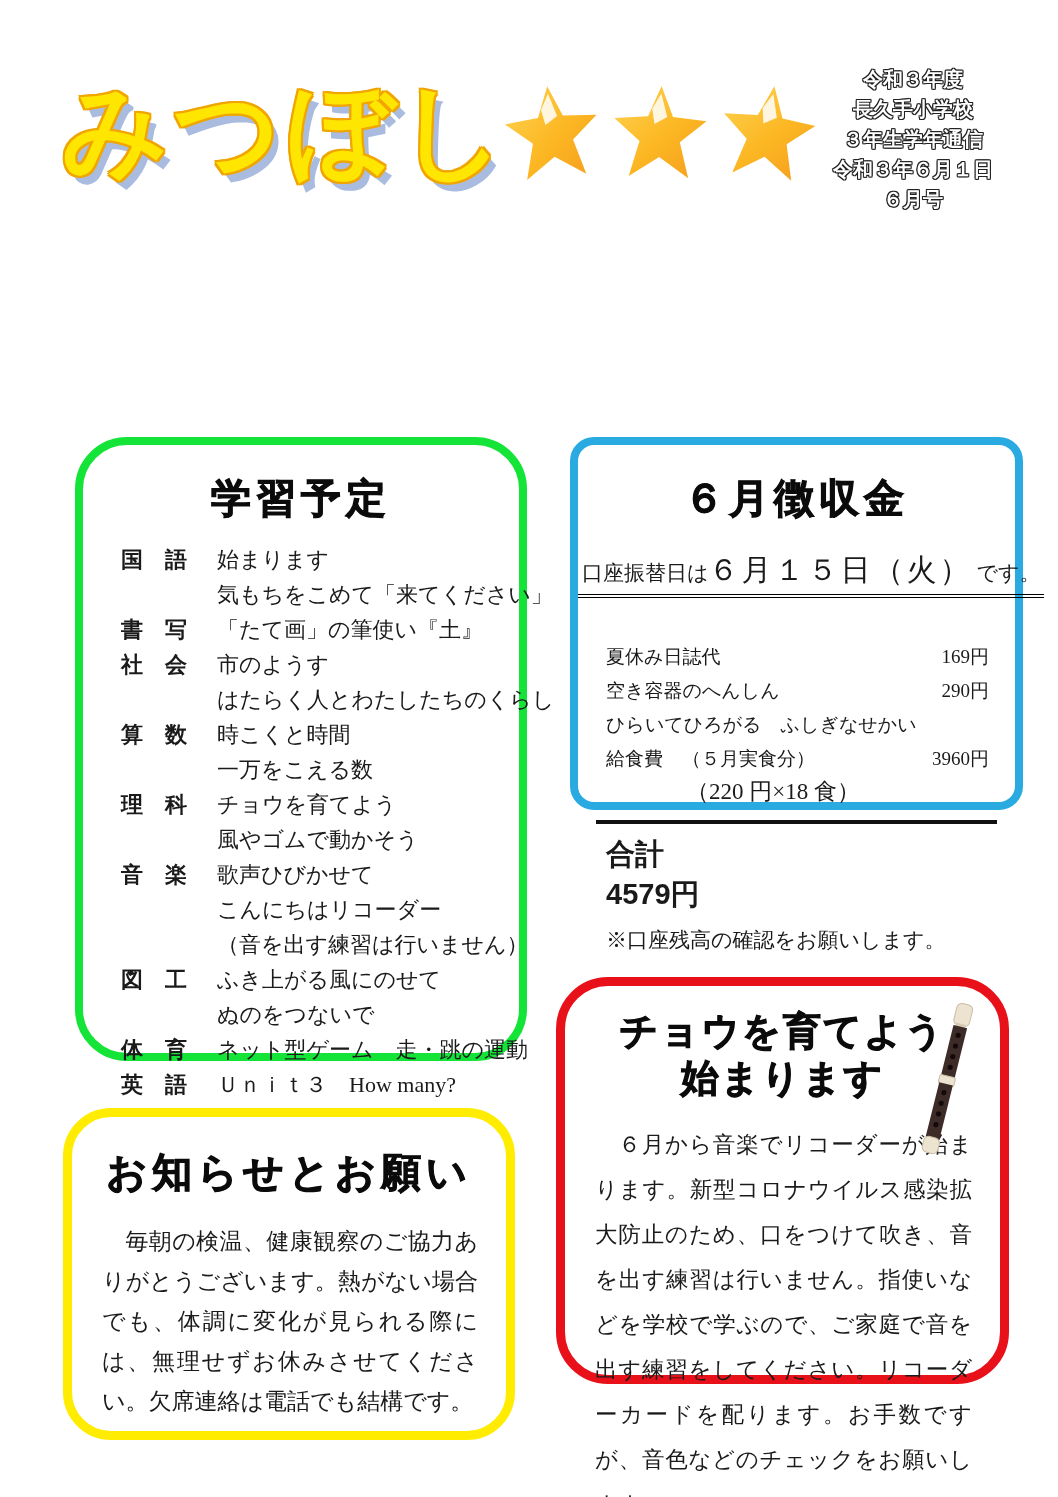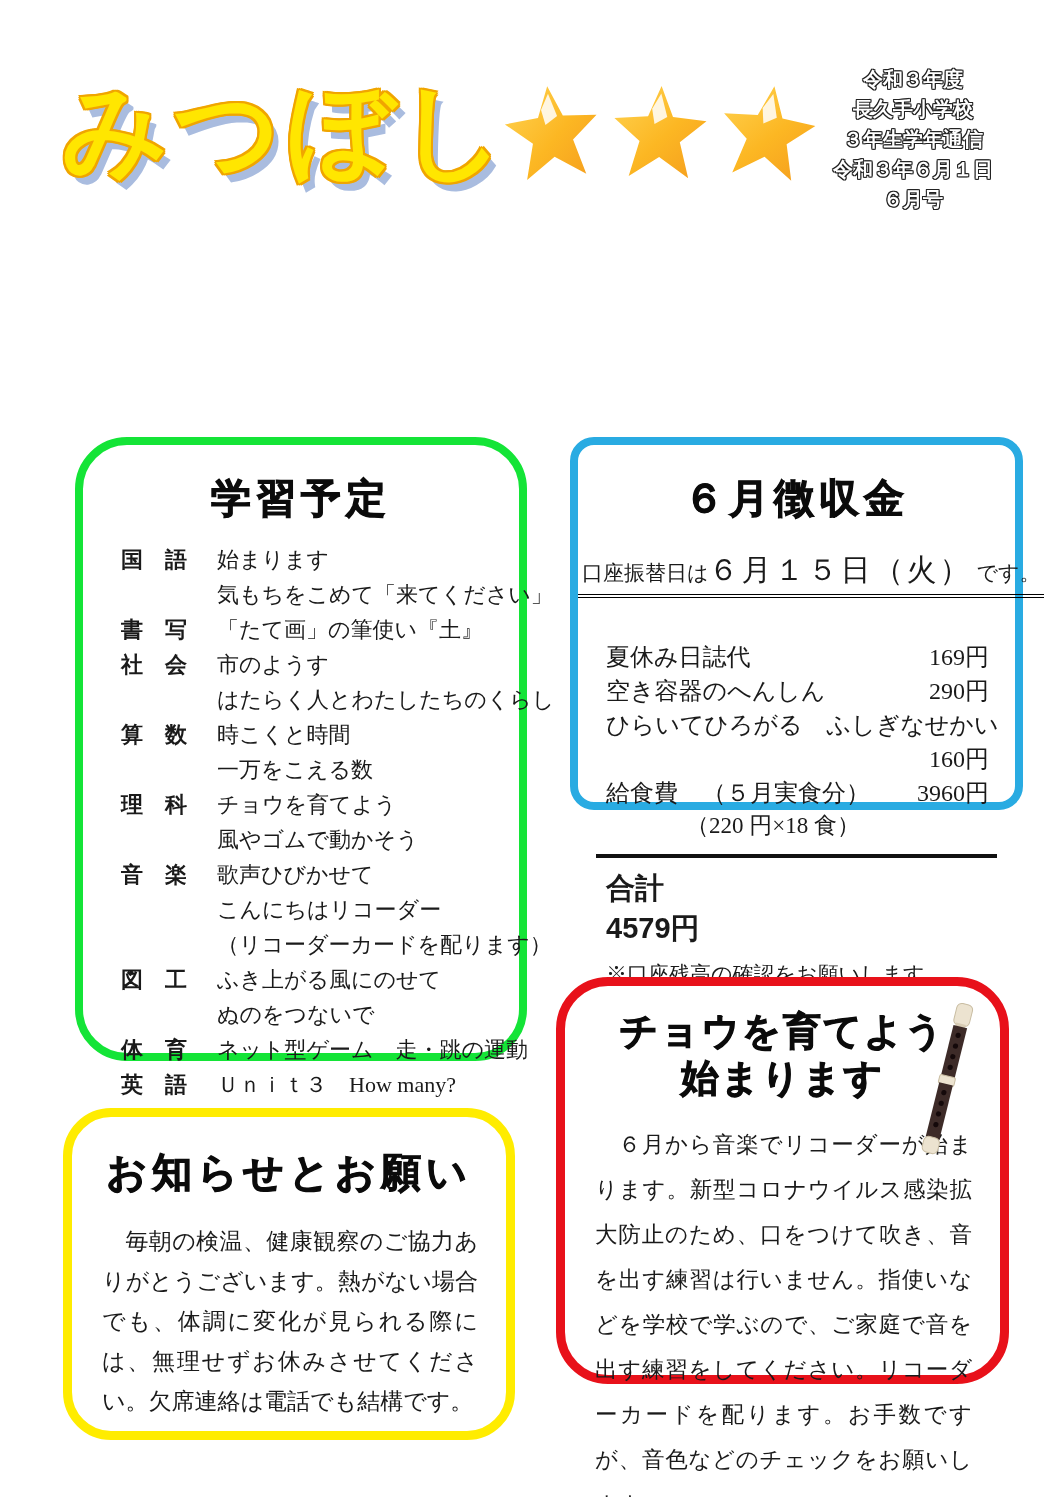--- a/index.html
+++ b/index.html
@@ -96,21 +96,21 @@
     display:inline-block;
     border-bottom:4px double #000;
     padding:0 4px 3px 4px;
   }
   .transfer-small{font-size:21px;}
   .transfer-big{
     font-size:30px;font-weight:normal;letter-spacing:3px;
     font-family:"Liberation Sans", sans-serif;
   }
   .fee-table{margin:42px 26px 0 28px;}
-  .fee-row{display:flex;justify-content:space-between;font-size:24px;line-height:34px;}
+  .fee-row{display:flex;justify-content:space-between;font-size:19px;line-height:34px;}
   .fee-label{white-space:nowrap;}
   .fee-amount{white-space:nowrap;}
   .fee-amount-own-line{text-align:right;font-size:24px;line-height:34px;}
   .fee-note{font-size:23px;line-height:32px;padding-left:80px;}
   .fee-divider{border-top:4px solid #111;margin:12px 0 0 0;}
   .total-row{
     display:flex;justify-content:space-between;
     margin:10px 26px 0 28px;
     font-family:"Liberation Sans", sans-serif;
     font-weight:bold;font-size:29px;line-height:40px;flex-direction:column;
@@ -207,21 +207,21 @@
           <div class="sp-content">
             <div class="sp-line">チョウを育てよう</div>
             <div class="sp-line">風やゴムで動かそう</div>
           </div>
         </div>
         <div class="sp-row">
           <div class="sp-subject">音　楽</div>
           <div class="sp-content">
             <div class="sp-line">歌声ひびかせて</div>
             <div class="sp-line">こんにちはリコーダー</div>
-            <div class="sp-line">（リコーダーカードを配ります）</div>
+            <div class="sp-line">（音を出す練習は行いません）</div>
           </div>
         </div>
         <div class="sp-row">
           <div class="sp-subject">図　工</div>
           <div class="sp-content">
             <div class="sp-line">ふき上がる風にのせて</div>
             <div class="sp-line">ぬのをつないで</div>
           </div>
         </div>
         <div class="sp-row">
@@ -251,21 +251,20 @@
           <span class="fee-label">夏休み日誌代</span>
           <span class="fee-amount">169円</span>
         </div>
         <div class="fee-row">
           <span class="fee-label">空き容器のへんしん</span>
           <span class="fee-amount">290円</span>
         </div>
         <div class="fee-row">
           <span class="fee-label">ひらいてひろがる　ふしぎなせかい</span>
         </div>
-        <div class="fee-amount-own-line">160円</div>
         <div class="fee-row">
           <span class="fee-label">給食費　（５月実食分）</span>
           <span class="fee-amount">3960円</span>
         </div>
         <div class="fee-note">（220 円×18 食）</div>
       </div>
     <div class="fee-divider" style="margin-left:18px;margin-right:18px;"></div>
     <div class="total-row">
       <span>合計</span>
       <span>4579円</span>

